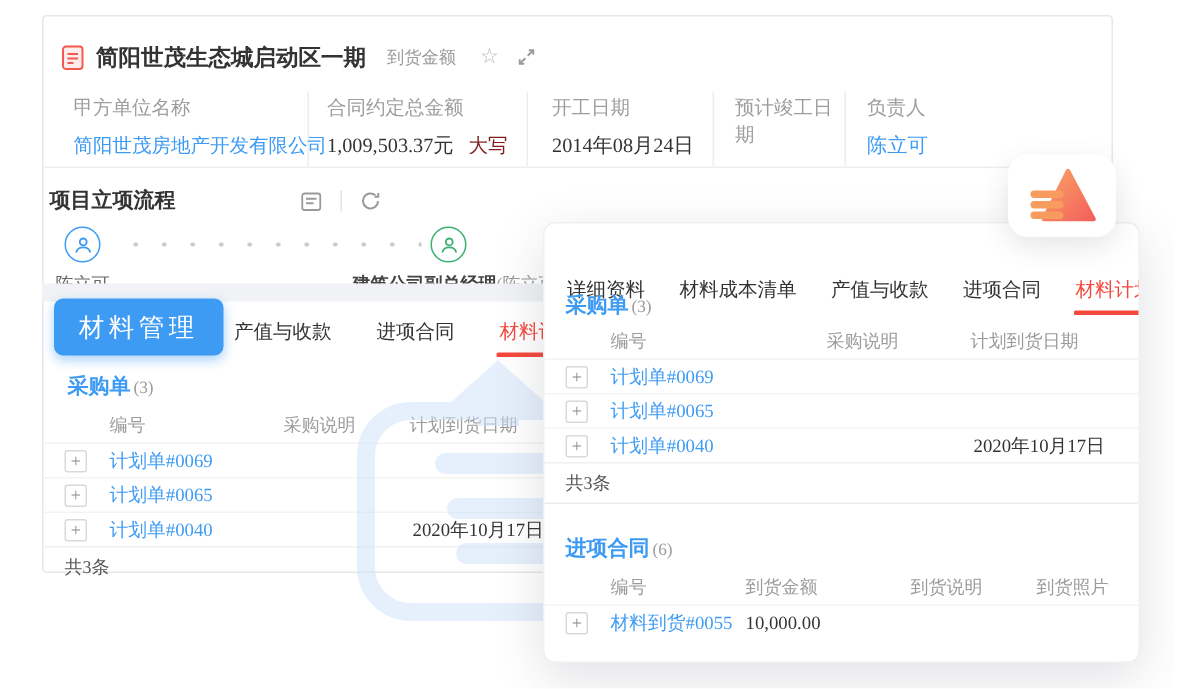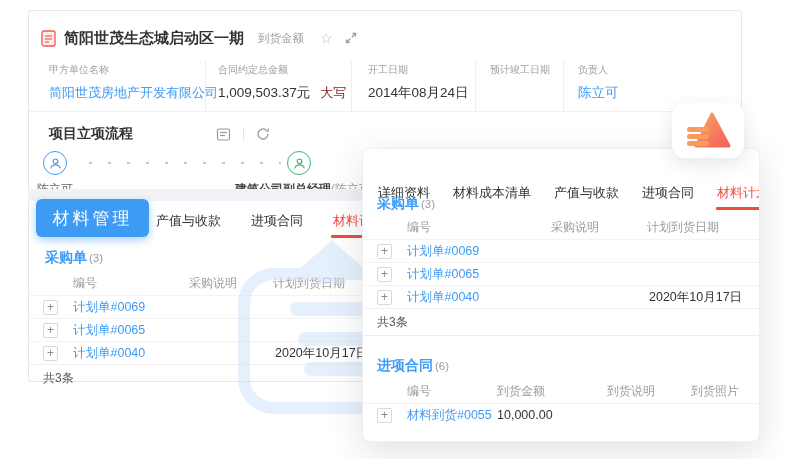--- a/index.html
+++ b/index.html
@@ -1,19 +1,19 @@
 <!DOCTYPE html>
 <html><head>
 <meta charset="utf-8">
 <style>
   * { margin:0; padding:0; box-sizing:border-box; }
   html,body { background:#fff; }
   .stage {
     position:relative; width:783px; height:459px; overflow:hidden;
-    font-family:Liberation Sans, sans-serif;
+    font-family:Liberation Serif, serif;
     background:#fff; color:#333;
   }
   
   .bg-card {
     position:absolute; left:28px; top:10px; width:714px; height:372px;
     background:#fff; border:1px solid #e5e7ea; border-radius:3px; z-index:1;
   }
   .proj-row { position:absolute; left:12px; top:14px; height:26px; display:flex; align-items:center; }
   .proj-title { font-size:15px; font-weight:bold; color:#333; margin-left:8px; }
   .proj-type { font-size:11.5px; color:#9b9b9b; margin-left:14px; }
@@ -21,29 +21,29 @@
   .fs-icon { margin-left:12px; display:inline-flex; cursor:pointer; }
 
   .fields { position:absolute; left:0; top:50px; right:12px; height:50px; display:flex; }
   .fcell { border-right:1px solid #ededed; padding-top:2px; }
   .fcell:last-child { border-right:none; }
   .fc1 { width:177px; padding-left:20px; }
   .fc2 { width:146px; padding-left:12px; }
   .fc3 { width:124px; padding-left:16px; }
   .fc4 { width:88px;  padding-left:14px; }
   .fc5 { flex:1;      padding-left:14px; }
-  .flabel { font-size:10px; color:#9d9d9d; }
+  .flabel { font-size:13px; color:#9d9d9d; }
   .fvalue { margin-top:7px; font-size:13.5px; color:#333; font-weight:500; white-space:nowrap; }
   .fvalue.blue { color:#3e9bf4; }
   .fc1 .fvalue { font-size:13px; }
   .daxie { color:#7f1d1d; font-weight:400; margin-left:10px; font-size:13px; cursor:pointer; }
 
   .hline { position:absolute; left:0; right:0; top:100px; border-bottom:1px solid #efefef; }
 
-  .flow-head { position:absolute; left:20px; top:114px; display:flex; align-items:center;gap:43px; }
+  .flow-head { position:absolute; left:4px; top:114px; display:flex; align-items:center;gap:43px; }
   .flow-title { font-size:14px; font-weight:bold; color:#333; }
   .flow-icons { display:flex; align-items:center; margin-left:40px; }
   .icon-sep { width:1px; height:14px; background:#e3e3e3; margin:0 12px; }
 
   .avatar { position:absolute; width:24px; height:24px; border-radius:50%;
     display:flex; align-items:center; justify-content:center; background:#fff; }
   .avatar.blue  { border:1.4px solid #3e9bf4; color:#3e9bf4; left:14px; top:140px; }
   .avatar.green { border:1.4px solid #3cb272; color:#3cb272; left:258px; top:140px; }
   .flow-dots { position:absolute; left:52px; top:150px; width:200px; height:4px;
     background-image:radial-gradient(circle,#c9c9c9 1.4px,rgba(0,0,0,0) 1.5px);

